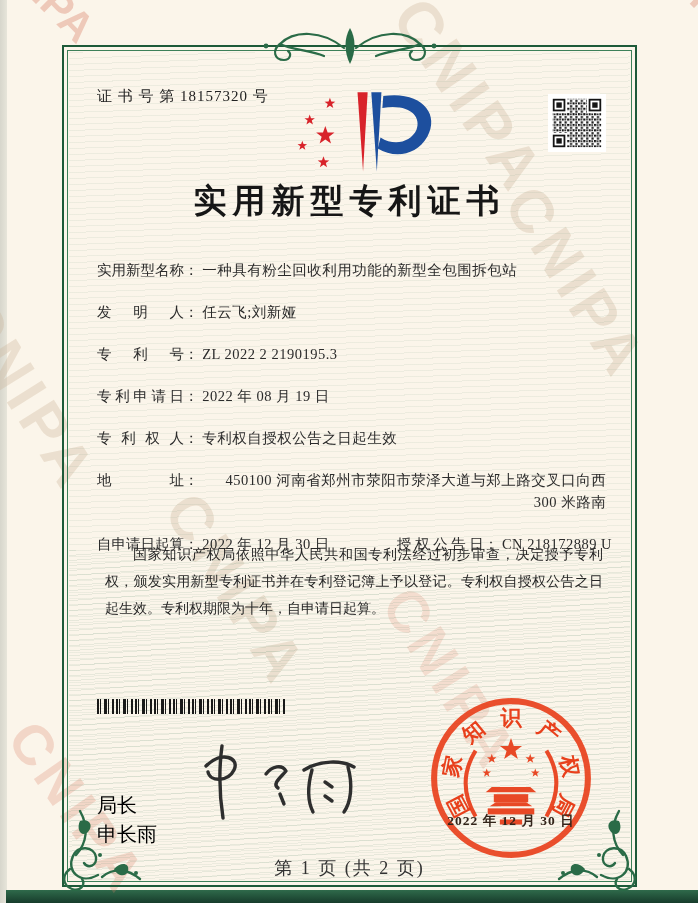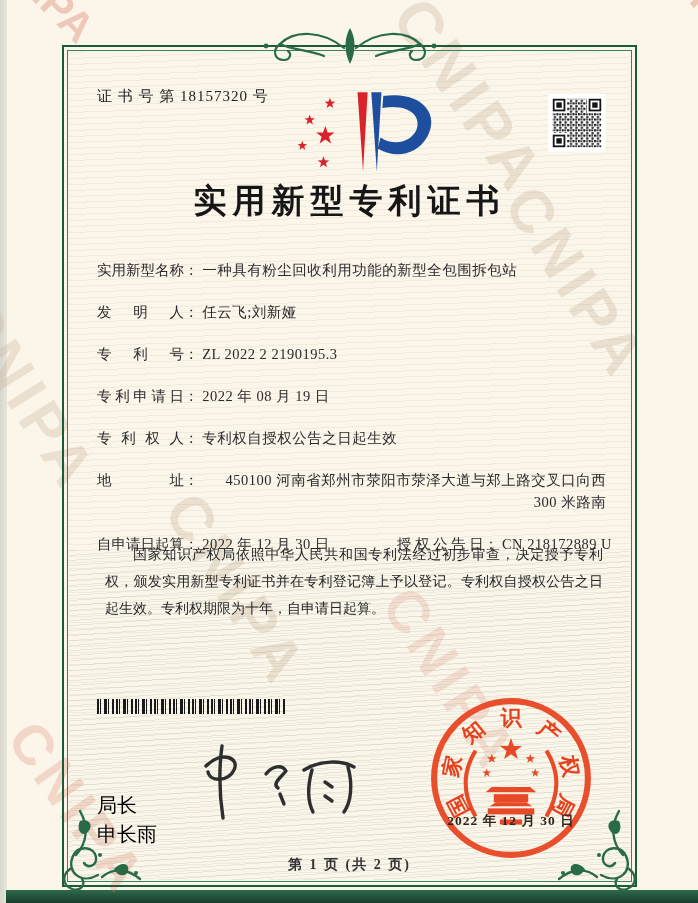--- a/index.html
+++ b/index.html
@@ -55,21 +55,21 @@
       #191919 3px 4px,transparent 4px 7px,
       #191919 7px 10px,transparent 10px 11px,
       #191919 11px 12px,transparent 12px 15px,
       #191919 15px 17px,transparent 17px 19px);}
   .officer{position:absolute;left:33px;top:712px;font-size:20px;line-height:29px;color:#000000;margin-top:32px;}
   .signature{position:absolute;left:128px;top:693px;}
   .seal{position:absolute;left:361px;top:645px;width:172px;height:172px;}
   .seal-date{position:absolute;left:355px;top:765px;width:184px;text-align:center;
     font-size:13.5px;font-weight:bold;letter-spacing:1px;color:#33241a;}
   .footer{position:absolute;left:0;right:0;top:809px;text-align:center;
-    font-size:14px;letter-spacing:2px;color:#333;font-weight:bold;}
+    font-size:18px;letter-spacing:2px;color:#333;}
 </style>
 </head>
 <body>
 
 <svg width="0" height="0" style="position:absolute" aria-hidden="true">
   <defs>
     <polygon id="star5" points="0,-10 2.4,-3.2 9.5,-3.1 3.8,1.2 5.9,8.1 0,4 -5.9,8.1 -3.8,1.2 -9.5,-3.1 -2.4,-3.2"></polygon>
     <pattern id="qrp" width="3" height="3" patternUnits="userSpaceOnUse">
       <rect width="1.2" height="1.2" fill="#141414"></rect>
       <rect x="1.6" y="1.6" width="1.2" height="1.2" fill="#141414"></rect>

